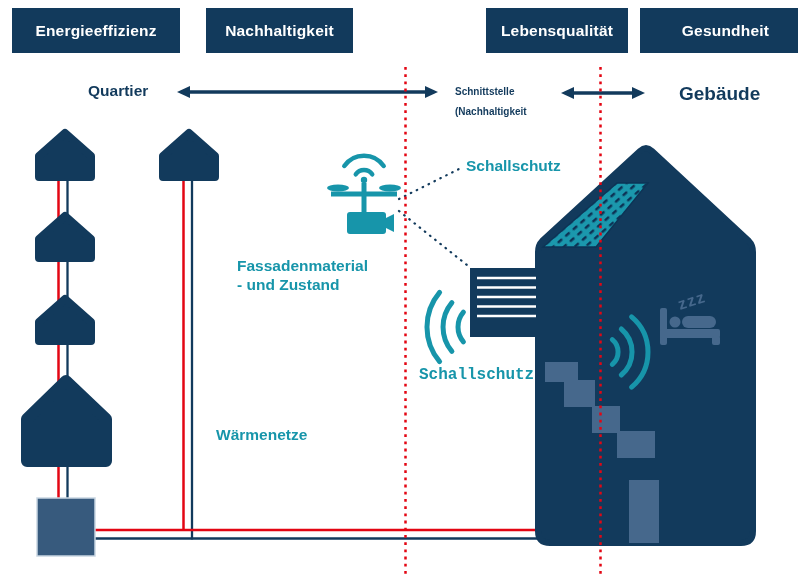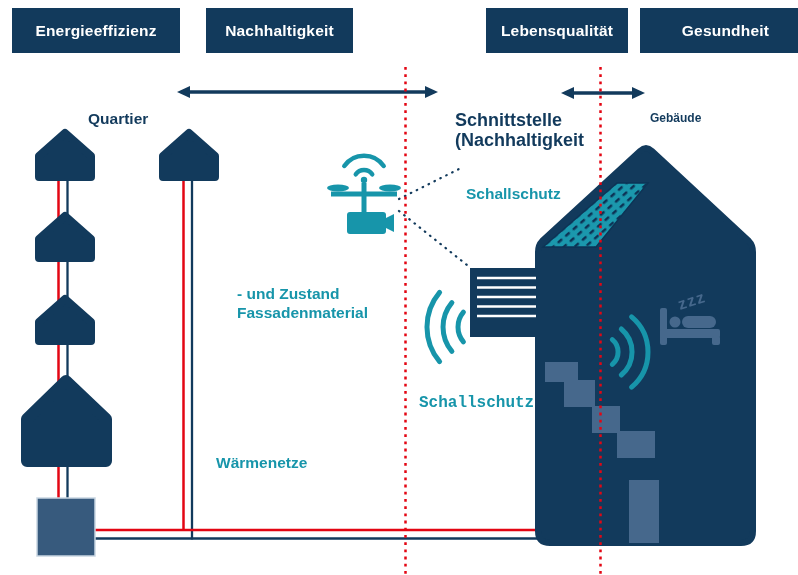--- a/index.html
+++ b/index.html
@@ -11,26 +11,26 @@
   .hbox{
     position:absolute;height:45px;background:#123a5c;color:#fff;
     display:flex;align-items:center;justify-content:center;
     font-size:15.5px;font-weight:bold;letter-spacing:.2px;
   }
   .hbox1{left:12px;top:8px;width:168px;}
   .hbox2{left:172px;top:8px;width:147px;margin-left:34px;}
   .hbox3{left:330px;top:4px;width:143px;}
   .hbox4{left:486px;top:8px;width:142px;}
   .hbox5{left:640px;top:8px;width:171px;}
-  .lbl{position:absolute;font-weight:bold;white-space:nowrap;margin-top:28px;}
+  .lbl{position:absolute;font-weight:bold;white-space:nowrap;}
   .navytxt{color:#123a5c;}
   .tealtxt{color:#1795aa;}
   .lbl-quartier{left:88px;top:82px;font-size:15.5px;}
-  .lbl-schnitt{left:455px;top:82px;font-size:18px;line-height:20px;}
-  .lbl-gebaeude{left:650px;top:83px;font-size:12px;}
+  .lbl-schnitt{left:455px;top:82px;font-size:10px;line-height:20px;}
+  .lbl-gebaeude{left:679px;top:83px;font-size:19px;}
   .lbl-poto{left:466px;top:157px;font-size:15.5px;}
   .lbl-fassade{left:237px;top:256px;font-size:15.5px;line-height:19px;}
   .lbl-schall{left:419px;top:366px;font-size:16px;font-family:Liberation Mono, monospace;}
   .lbl-waerme{left:216px;top:426px;font-size:15.5px;text-align:right;}
 </style>
 </head>
 <body>
 
 <div class="stage">
 
@@ -157,19 +157,19 @@
 
   <div class="lbl navytxt lbl-quartier">Quartier</div>
   <div class="lbl navytxt lbl-schnitt">
     <div>Schnittstelle</div>
     <div>(Nachhaltigkeit</div>
   </div>
   <div class="lbl navytxt lbl-gebaeude">Gebäude</div>
 
   <div class="lbl tealtxt lbl-poto">Schallschutz</div>
   <div class="lbl tealtxt lbl-fassade">
+    <div>Fassadenmaterial</div>
     <div>- und Zustand</div>
-    <div>Fassadenmaterial</div>
   </div>
   <div class="lbl tealtxt lbl-schall">Schallschutz</div>
   <div class="lbl tealtxt lbl-waerme">Wärmenetze</div>
 
 </div>
 
 </body></html>

